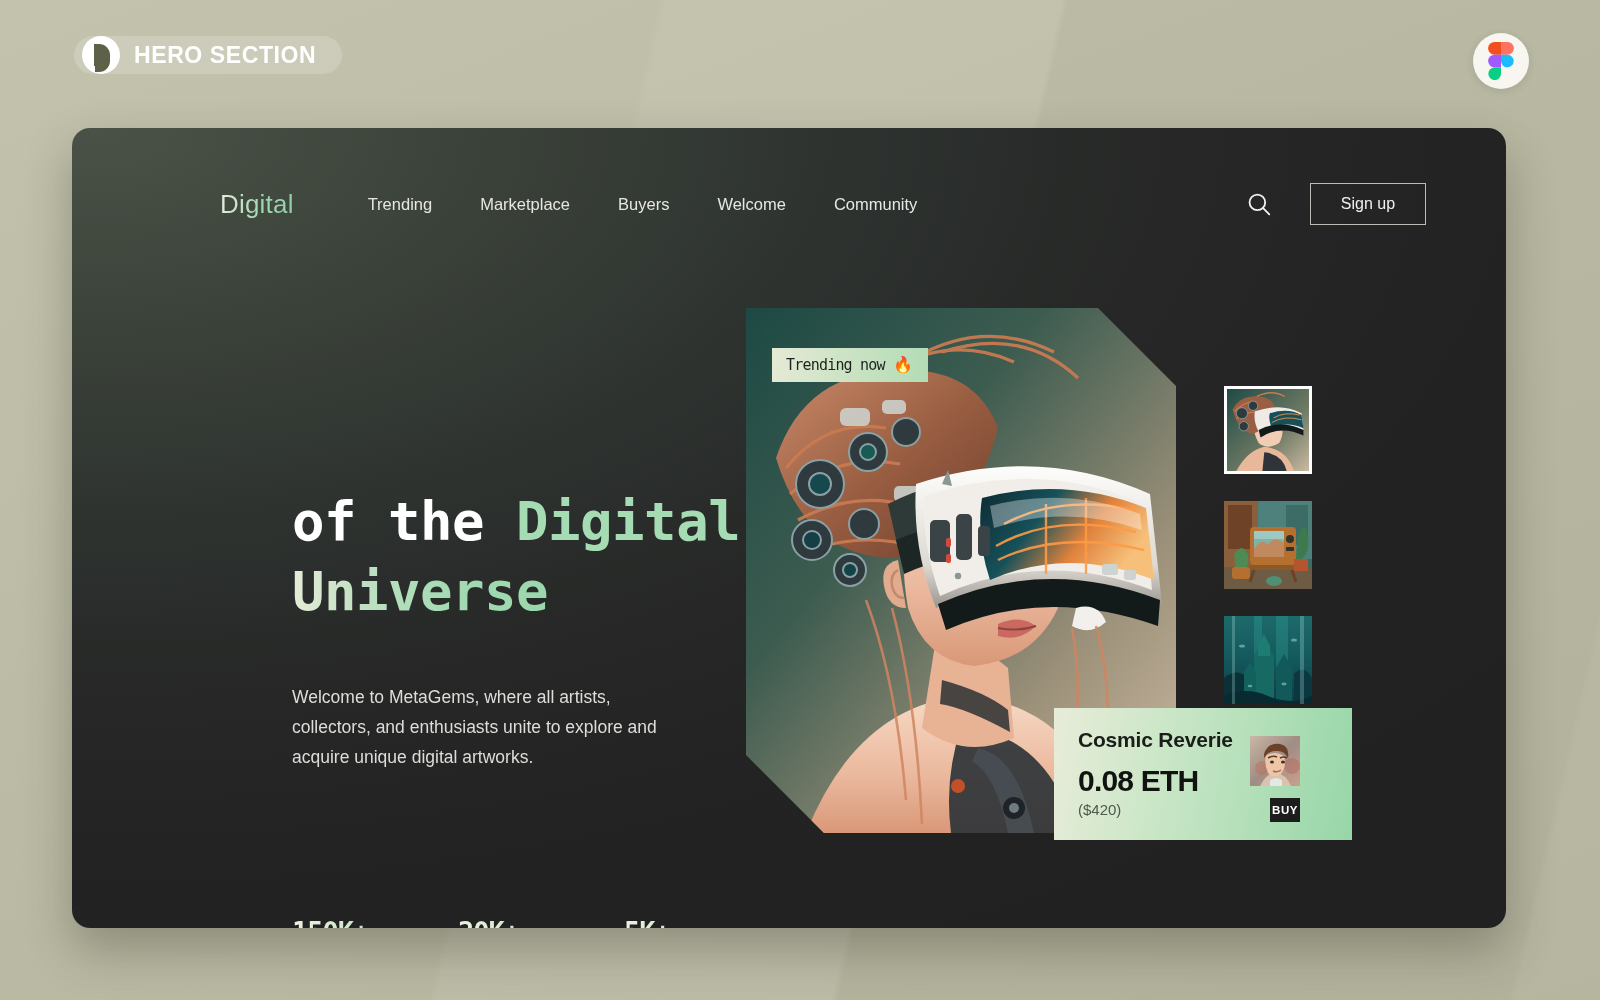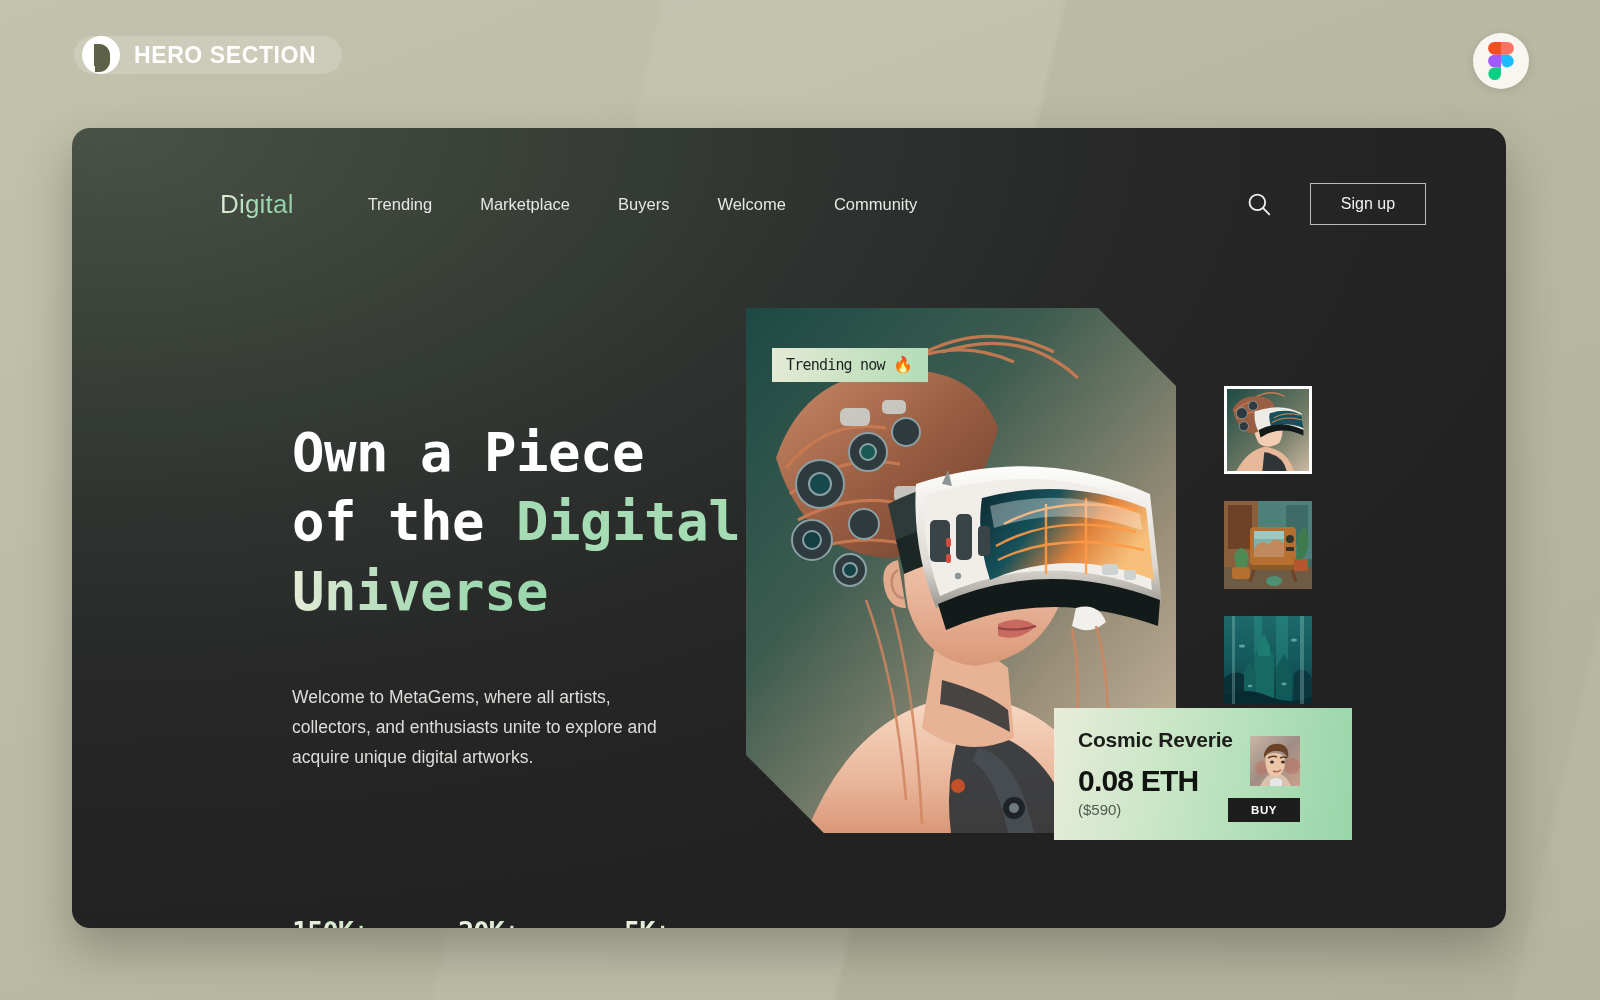--- a/index.html
+++ b/index.html
@@ -196,21 +196,21 @@
   #price-card .usd{
     margin-top:3px; font-size:15px; color:#4e5a4c;
   }
   #pc-avatar{
     position:absolute; right:52px; top:28px;
     width:50px;height:50px; overflow:hidden;
   }
   #pc-avatar svg{ display:block;width:100%;height:100%; }
   #buy-btn{
     position:absolute; right:52px; top:90px;
-    width:72px;height:24px; background:#1d1d1d;
+    width:30px;height:24px; background:#1d1d1d;
     display:flex;align-items:center;justify-content:center;
     font-size:11.5px; font-weight:bold; letter-spacing:0.5px; color:#ffffff;
   }
 </style>
 </head>
 <body>
 
 <div id="backdrop"></div>
 
 <div id="badge">
@@ -242,21 +242,21 @@
     <span id="nav-right">
       <svg id="search-btn" viewBox="0 0 24 24" fill="none" stroke="#f0f1ee" stroke-width="1.7">
         <circle cx="10.5" cy="10.5" r="7.2"></circle>
         <line x1="15.8" y1="15.8" x2="21.5" y2="21.5" stroke-linecap="round"></line>
       </svg>
       <span id="signup-btn">Sign up</span>
     </span>
   </nav>
 
   <h1 id="headline">
-    <span class="w">Own a Piece</span><br>
+    <br>
     <span class="w">of the </span><span class="g">Digital</span><br>
     <span class="g2">Universe</span>
   </h1>
 
   <p id="subtext">Welcome to MetaGems, where all artists, collectors, and enthusiasts unite to explore and acquire unique digital artworks.</p>
 
 
   <div id="stats">
     <div class="stat">
       <div class="num">150K+</div>
@@ -494,21 +494,21 @@
             <rect x="8" y="0" width="3" height="88"></rect>
             <rect x="76" y="0" width="4" height="88"></rect>
           </g>
       </svg>
     </div>
   </div>
 
   <div id="price-card">
     <div class="title">Cosmic Reverie</div>
     <div class="eth">0.08 ETH</div>
-    <div class="usd">($590)</div>
+    <div class="usd">($420)</div>
 
     <div id="pc-avatar">
       <svg viewBox="0 0 50 50" preserveAspectRatio="none">
         <defs>
             <linearGradient id="av" x1="0" y1="0" x2="1" y2="1">
           <stop offset="0" stop-color="#cbb7a6"></stop>
               <stop offset="0.5" stop-color="#9f8d85"></stop>
               <stop offset="1" stop-color="#c9a08c"></stop>
         </linearGradient>
           </defs>

